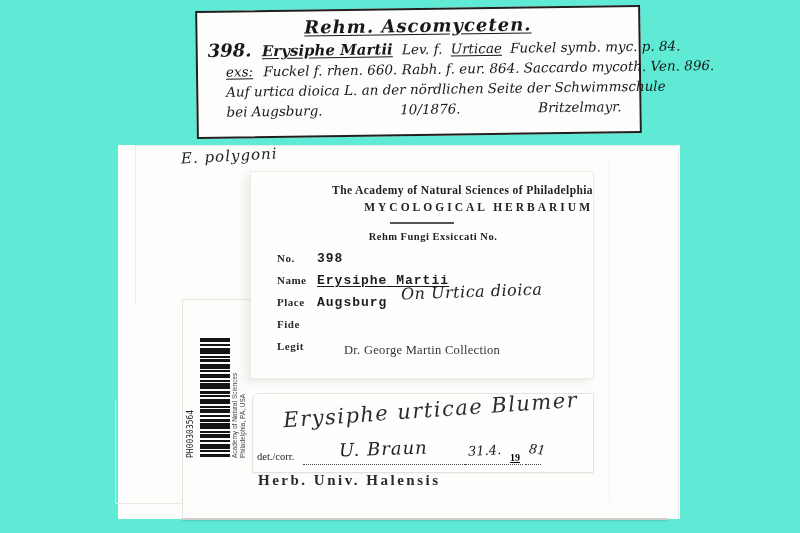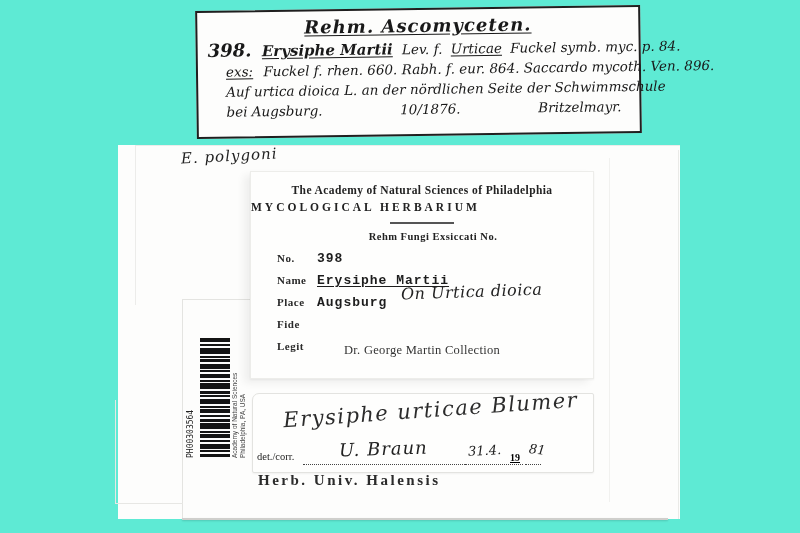--- a/index.html
+++ b/index.html
@@ -27,22 +27,22 @@
 
   
   .hand{font-family:"DejaVu Serif", serif;font-style:italic;color:#222;}
 
   .annotation{left:181px;top:147px;font-size:15px;transform:rotate(-3deg);letter-spacing:1px;}
 
   
   .ansp{left:250px;top:171px;width:342px;height:206px;background:#fefefd;
     border:1px solid #ededea;box-shadow:-6px 4px 8px rgba(0,0,0,0.06), 0 1px 2px rgba(0,0,0,0.05);
     color:#222;}
-  .al-inst{margin-top:12px;text-align:center;font-weight:bold;font-size:11.5px;letter-spacing:0.4px;}
-  .al-herb{margin-top:5px;text-align:left;font-weight:bold;font-size:11.5px;letter-spacing:3px;}
+  .al-inst{margin-top:12px;text-align:right;font-weight:bold;font-size:11.5px;letter-spacing:0.4px;}
+  .al-herb{margin-top:5px;text-align:right;font-weight:bold;font-size:11.5px;letter-spacing:3px;}
   .al-rule{width:64px;height:2px;background:#555;margin:9px auto 0 auto;}
   .al-series{margin-top:7px;text-align:center;font-weight:bold;font-size:10.5px;letter-spacing:0.5px;padding-left:22px;}
   .al-rows{position:absolute;left:26px;top:76px;}
   .al-row{height:22px;white-space:nowrap;}
   .al-field{display:inline-block;width:36px;font-weight:bold;font-size:11px;letter-spacing:0.5px;color:#2a2a2a;}
   .al-value{font-family:"Liberation Mono", monospace;font-weight:bold;font-size:13px;letter-spacing:1px;color:#1d1d1d;}
   .al-hostnote{position:absolute;left:150px;top:110px;font-size:16px;transform:rotate(-2deg);letter-spacing:0.5px;}
   .al-collection{position:absolute;left:0;top:171px;width:100%;text-align:center;font-size:12.5px;color:#333;letter-spacing:0.3px;}
 
   

